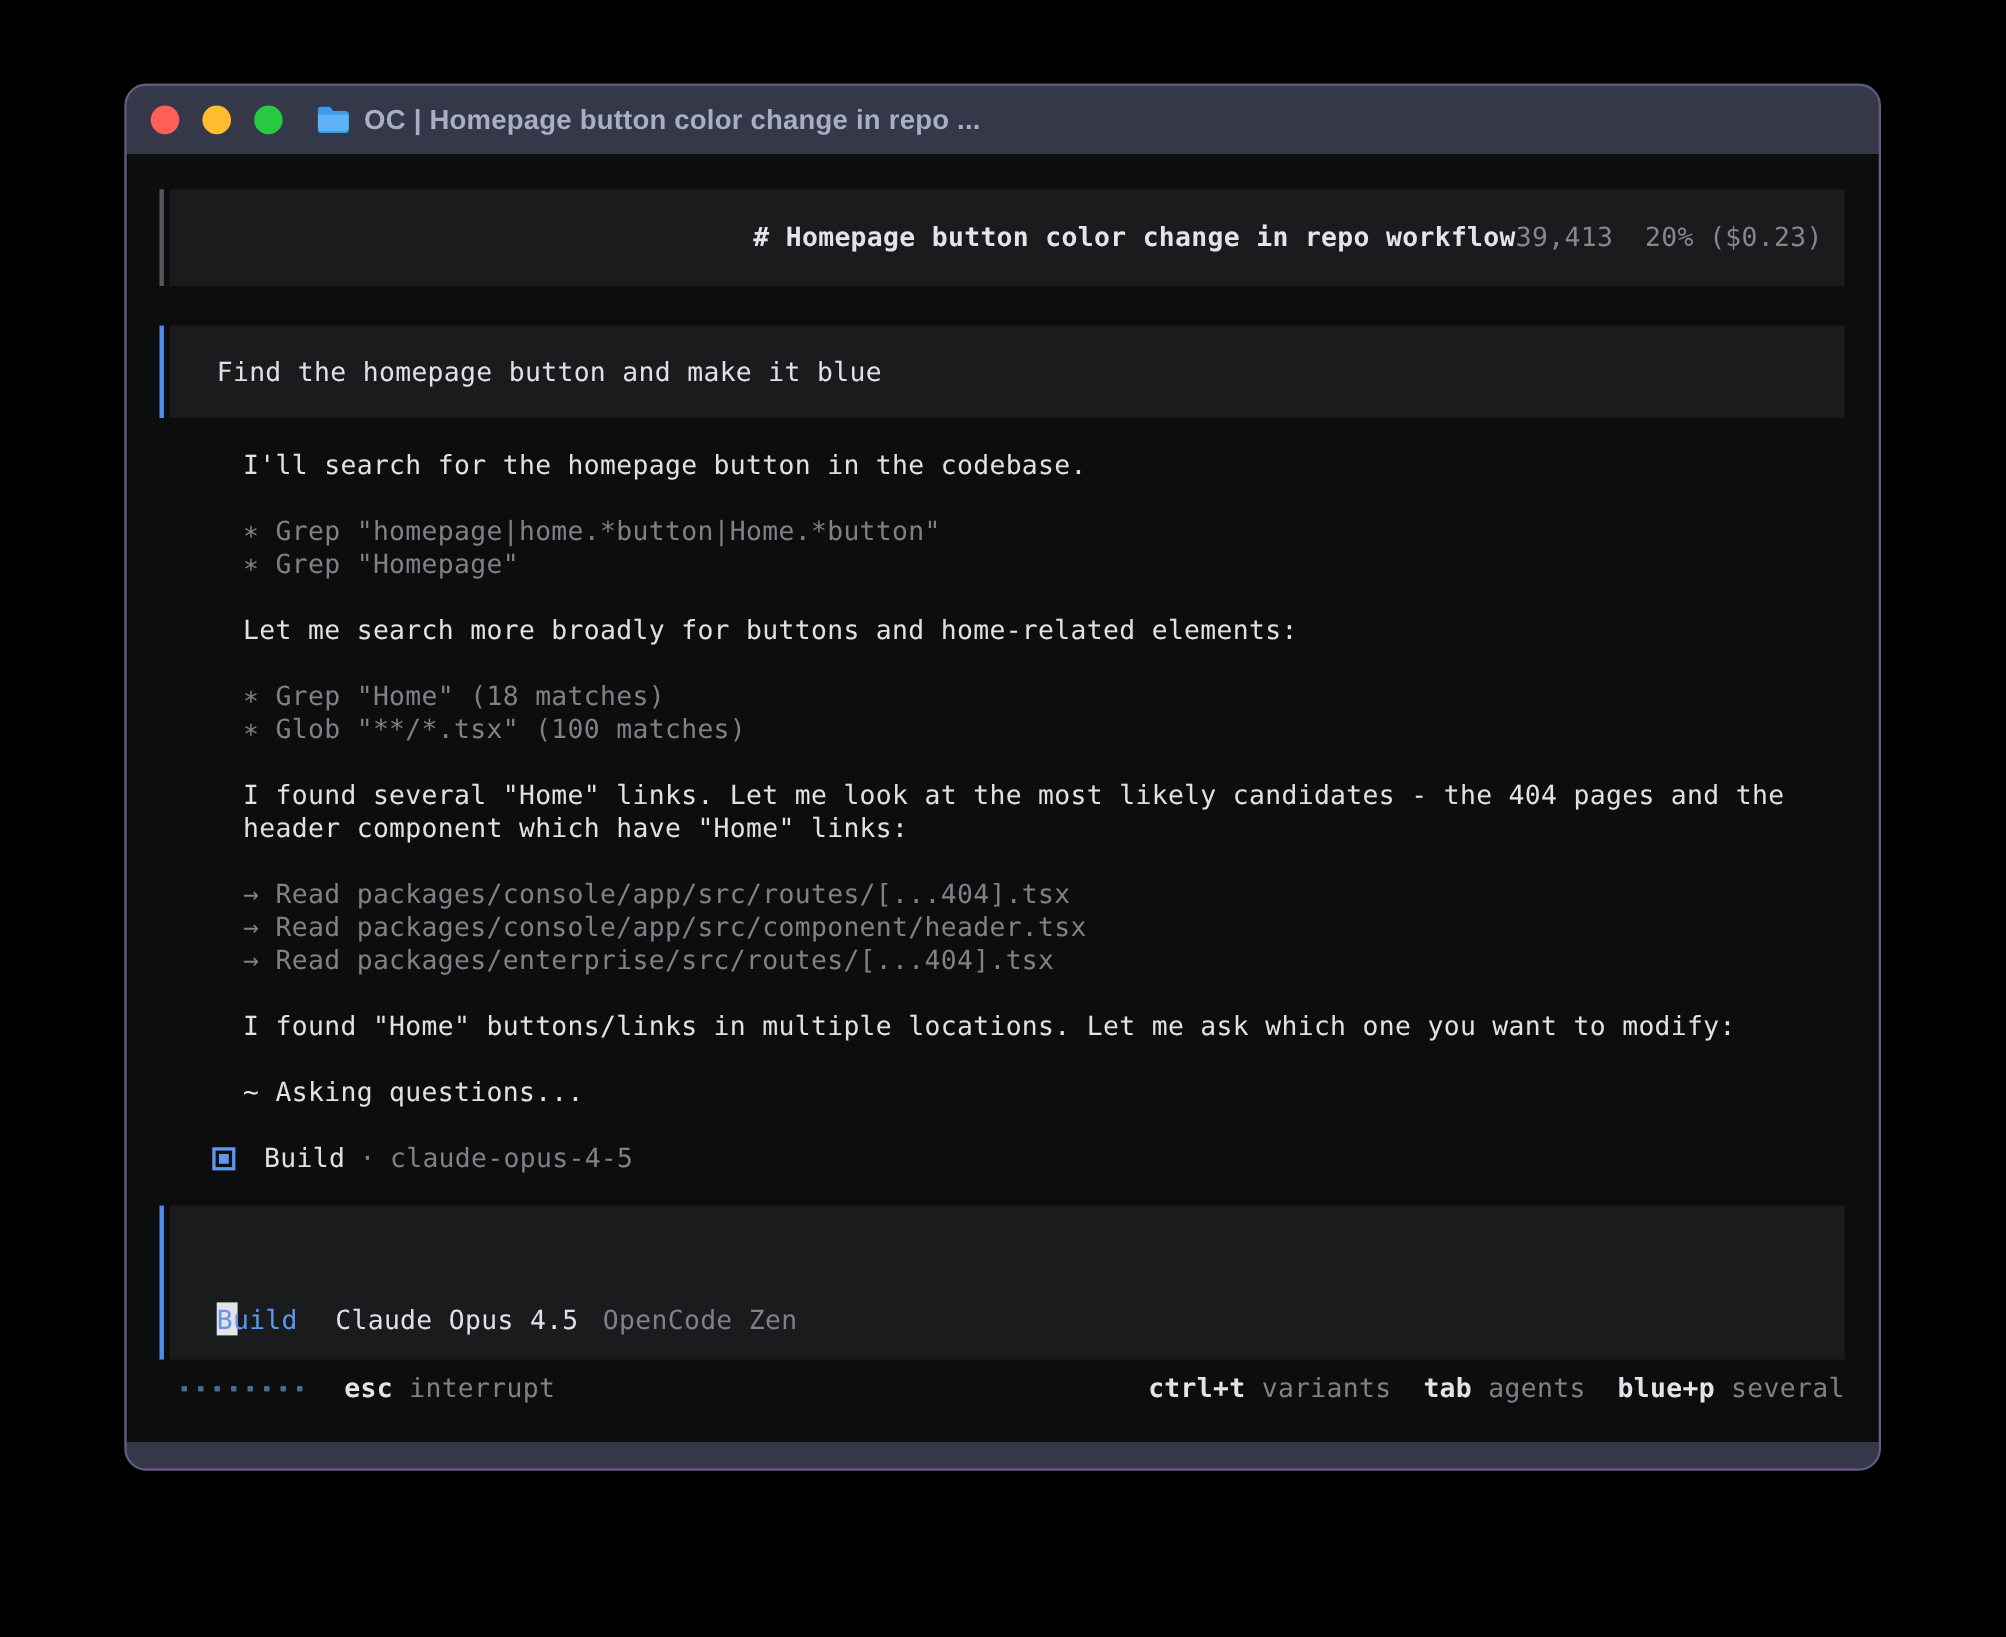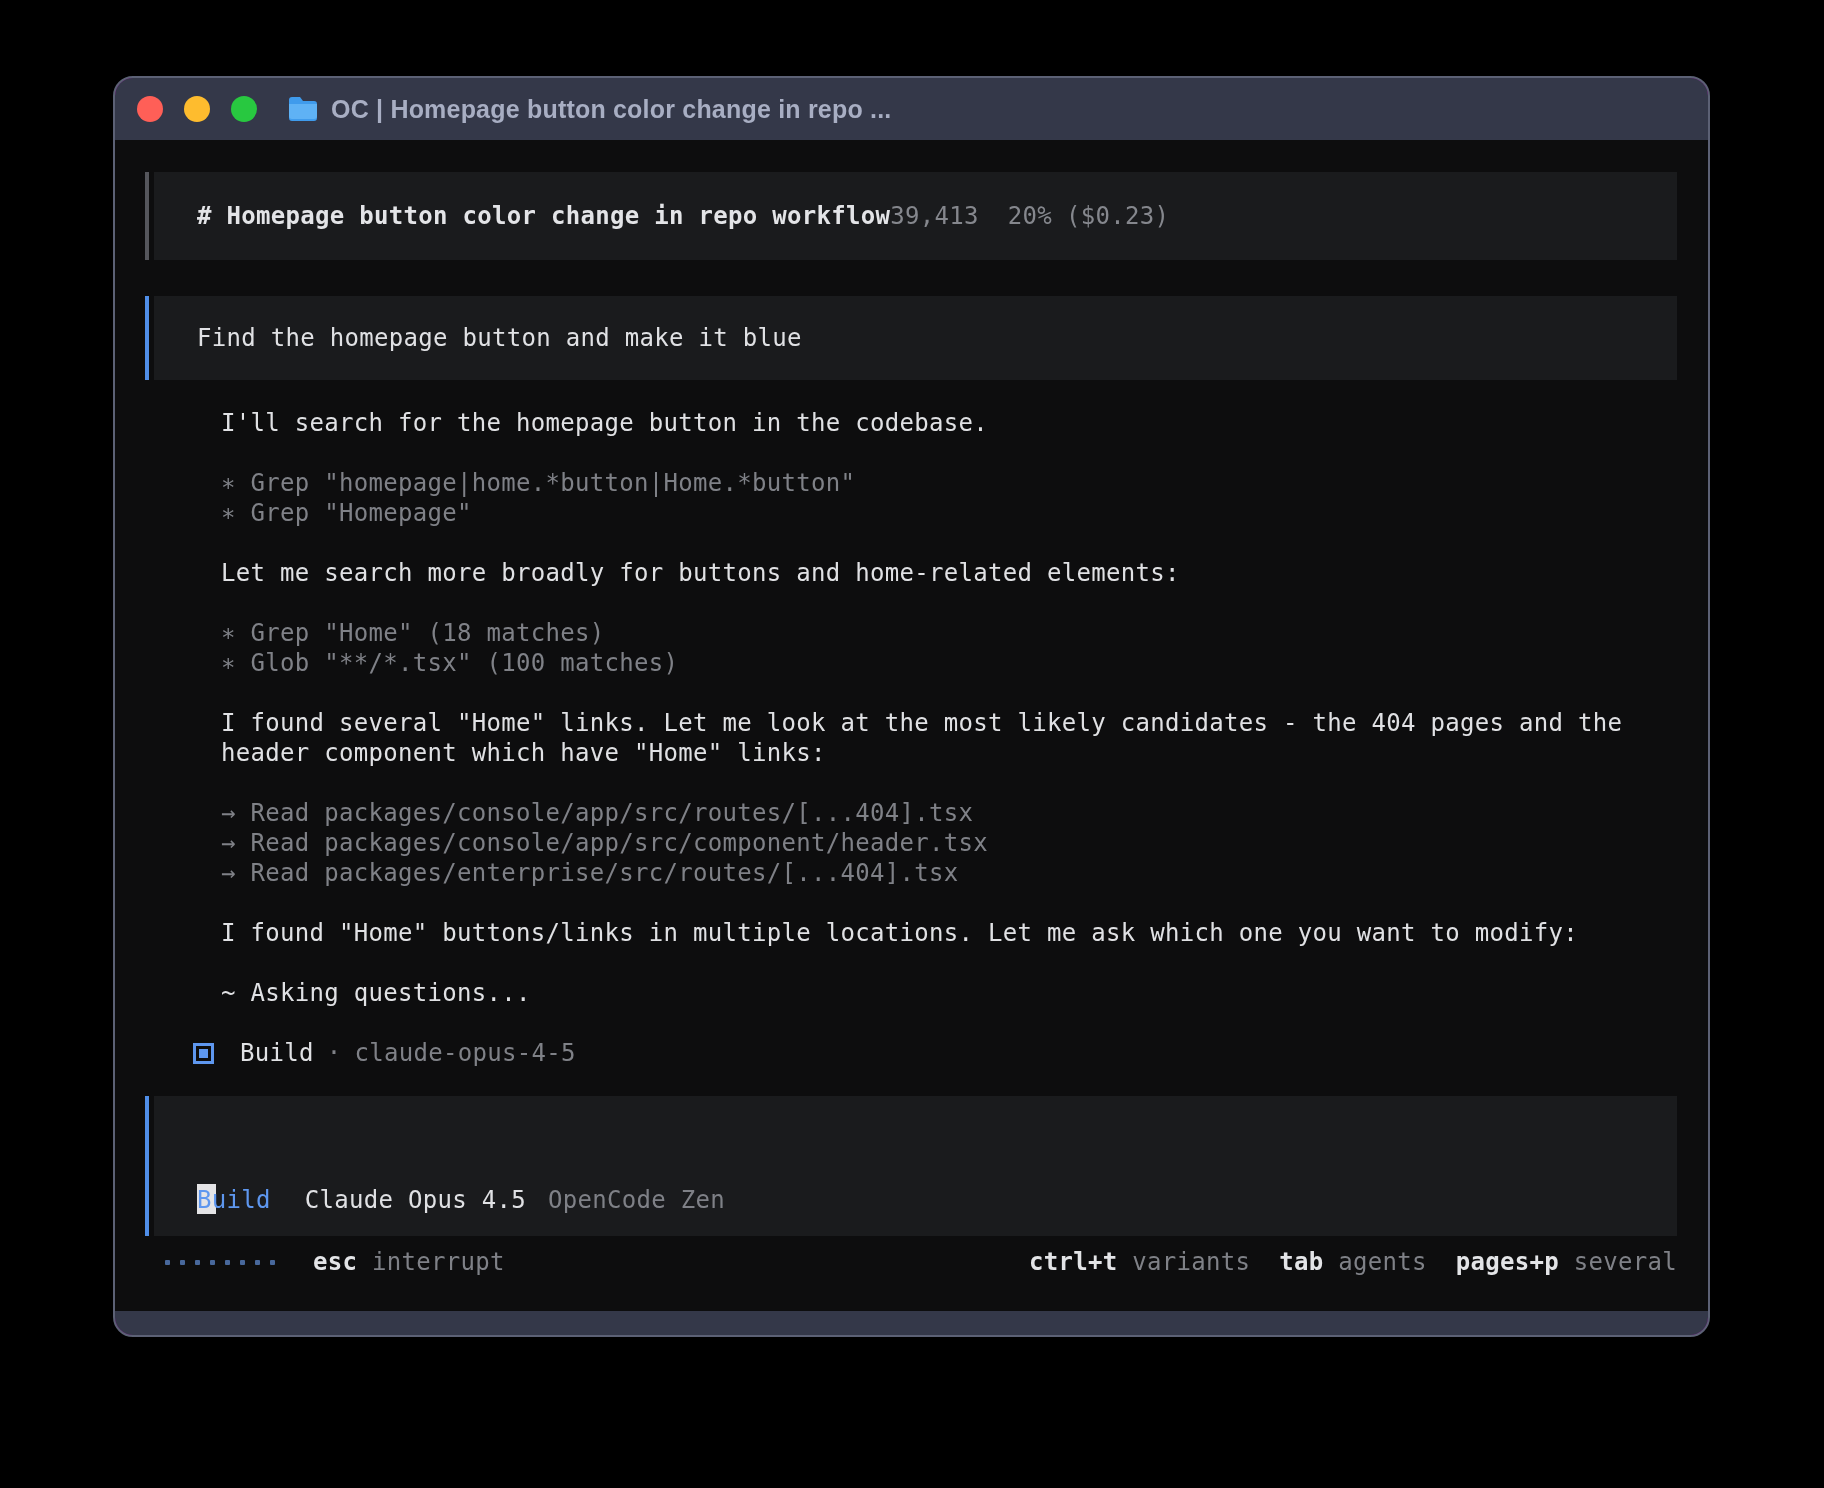--- a/index.html
+++ b/index.html
@@ -36,21 +36,21 @@
   }
 
   .bar-block { display: flex; flex: 0 0 auto; }
   .bar { width: 4px; flex: 0 0 auto; }
   .bar.gray { background: #55565c; }
   .bar.blue { background: #4f8ee8; }
   .bar-body { flex: 1 1 auto; margin-left: 5px; background: #1a1b1d; }
 
   .header-block { height: 88px; margin-bottom: 36px; }
   .header-block .bar-body {
-    display: flex; align-items: center; justify-content: flex-start;
+    display: flex; align-items: center; justify-content: flex-end;
     padding: 0 20px 0 43px;
   }
   .session-title { font-weight: 700; color: #e3e4e7; }
   .session-stats { color: #85878d; }
   .session-stats .stat-pct { margin-left: 29px; }
   .session-stats .stat-cost { margin-left: 14px; }
 
   .user-block { height: 84px; margin-bottom: 28px; }
   .user-block .bar-body { display: flex; align-items: center; padding-left: 43px; }
 
@@ -143,20 +143,20 @@
           <span class="model-agent">Build</span>
           <span class="model-name">Claude Opus 4.5</span>
           <span class="model-provider">OpenCode Zen</span>
         </div>
       </div>
     </div>
 
     <div class="footer">
       <span class="spinner"><span class="dot"></span><span class="dot"></span><span class="dot"></span><span class="dot"></span><span class="dot"></span><span class="dot"></span><span class="dot"></span><span class="dot"></span></span>
       <span class="footer-left"><span class="key">esc</span> <span class="hint">interrupt</span></span>
-      <span class="footer-hints"><span><span class="key">ctrl+t</span><span class="hint"> variants</span></span><span><span class="key">tab</span><span class="hint"> agents</span></span><span><span class="key">pages+p</span><span class="hint"> several</span></span></span>
+      <span class="footer-hints"><span><span class="key">ctrl+t</span><span class="hint"> variants</span></span><span><span class="key">tab</span><span class="hint"> agents</span></span><span><span class="key">blue+p</span><span class="hint"> several</span></span></span>
     </div>
 
   </div>
 
   <div class="bottombar"></div>
 
 </div>
 
 </body></html>

